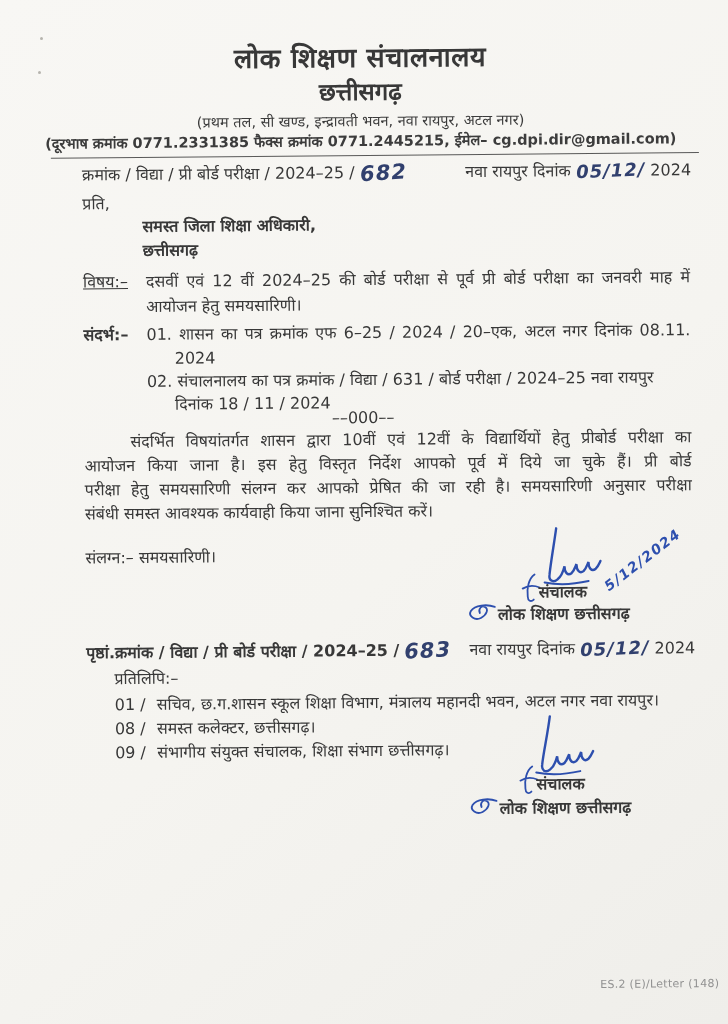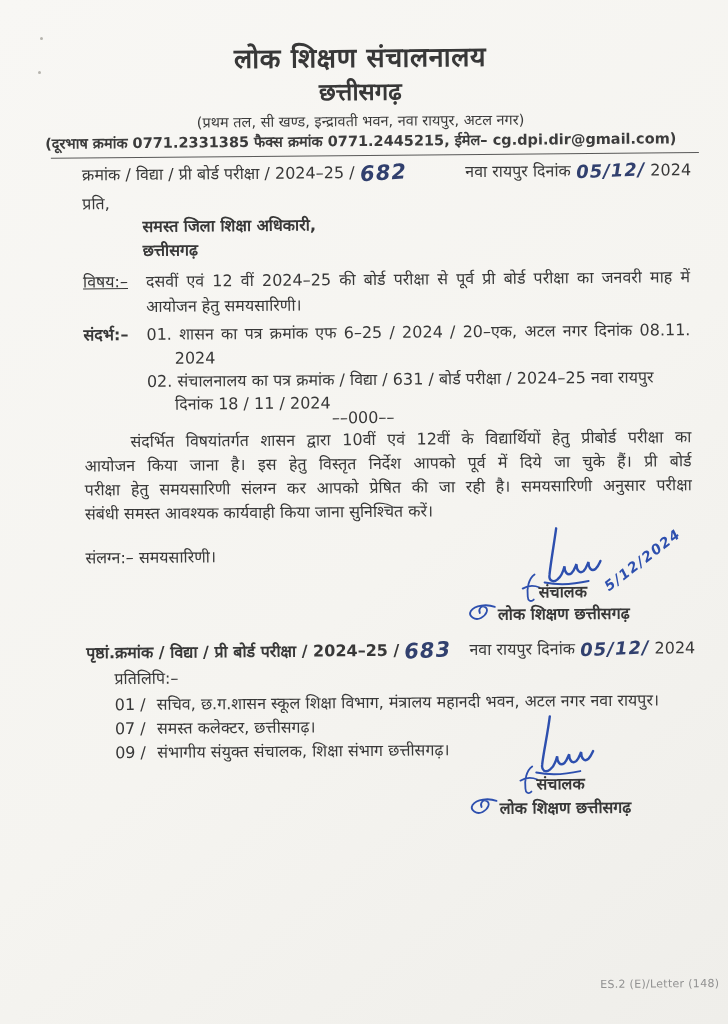--- a/index.html
+++ b/index.html
@@ -125,21 +125,21 @@
         <span class="hand hand-date">05/12/</span>
         <span>2024</span>
       </span>
     </div>
 
     <div class="abs base" style="top:665px; left:85px;margin-left:28px;">प्रतिलिपि:–</div>
     <div class="abs base" style="top:691px; left:85px; right:30px;">
       <span class="num-col">01 /</span><span>सचिव, छ.ग.शासन स्कूल शिक्षा विभाग, मंत्रालय महानदी भवन, अटल नगर नवा रायपुर।</span>
     </div>
     <div class="abs base" style="top:715px; left:85px; right:30px;">
-      <span class="num-col">07 /</span><span>समस्त कलेक्टर, छत्तीसगढ़।</span>
+      <span class="num-col">08 /</span><span>समस्त कलेक्टर, छत्तीसगढ़।</span>
     </div>
     <div class="abs base" style="top:739px; left:85px; right:30px;">
       <span class="num-col">09 /</span><span>संभागीय संयुक्त संचालक, शिक्षा संभाग छत्तीसगढ़।</span>
     </div>
 
     <svg class="abs scribble" style="left:530px; top:716px;" width="90" height="62" viewBox="0 0 90 62">
       <path d="M18,2 C16,18 11,40 10,50 C9,56 13,59 18,55 C22,52 24,46 25,42 C25,48 28,52 32,49 C35,46 36,42 37,40 C37,46 40,50 44,47 C47,44 48,40 49,38 C49,44 52,48 56,45 C59,42 60,39 61,37" stroke="#2d4fae" stroke-width="2.4" fill="none" stroke-linecap="round"></path>
       <path d="M4,58 C18,61 34,60 48,57" stroke="#2d4fae" stroke-width="2" fill="none" stroke-linecap="round"></path>
     </svg>
     <svg class="abs scribble" style="left:514px; top:766px;" width="24" height="32" viewBox="0 0 24 32">

